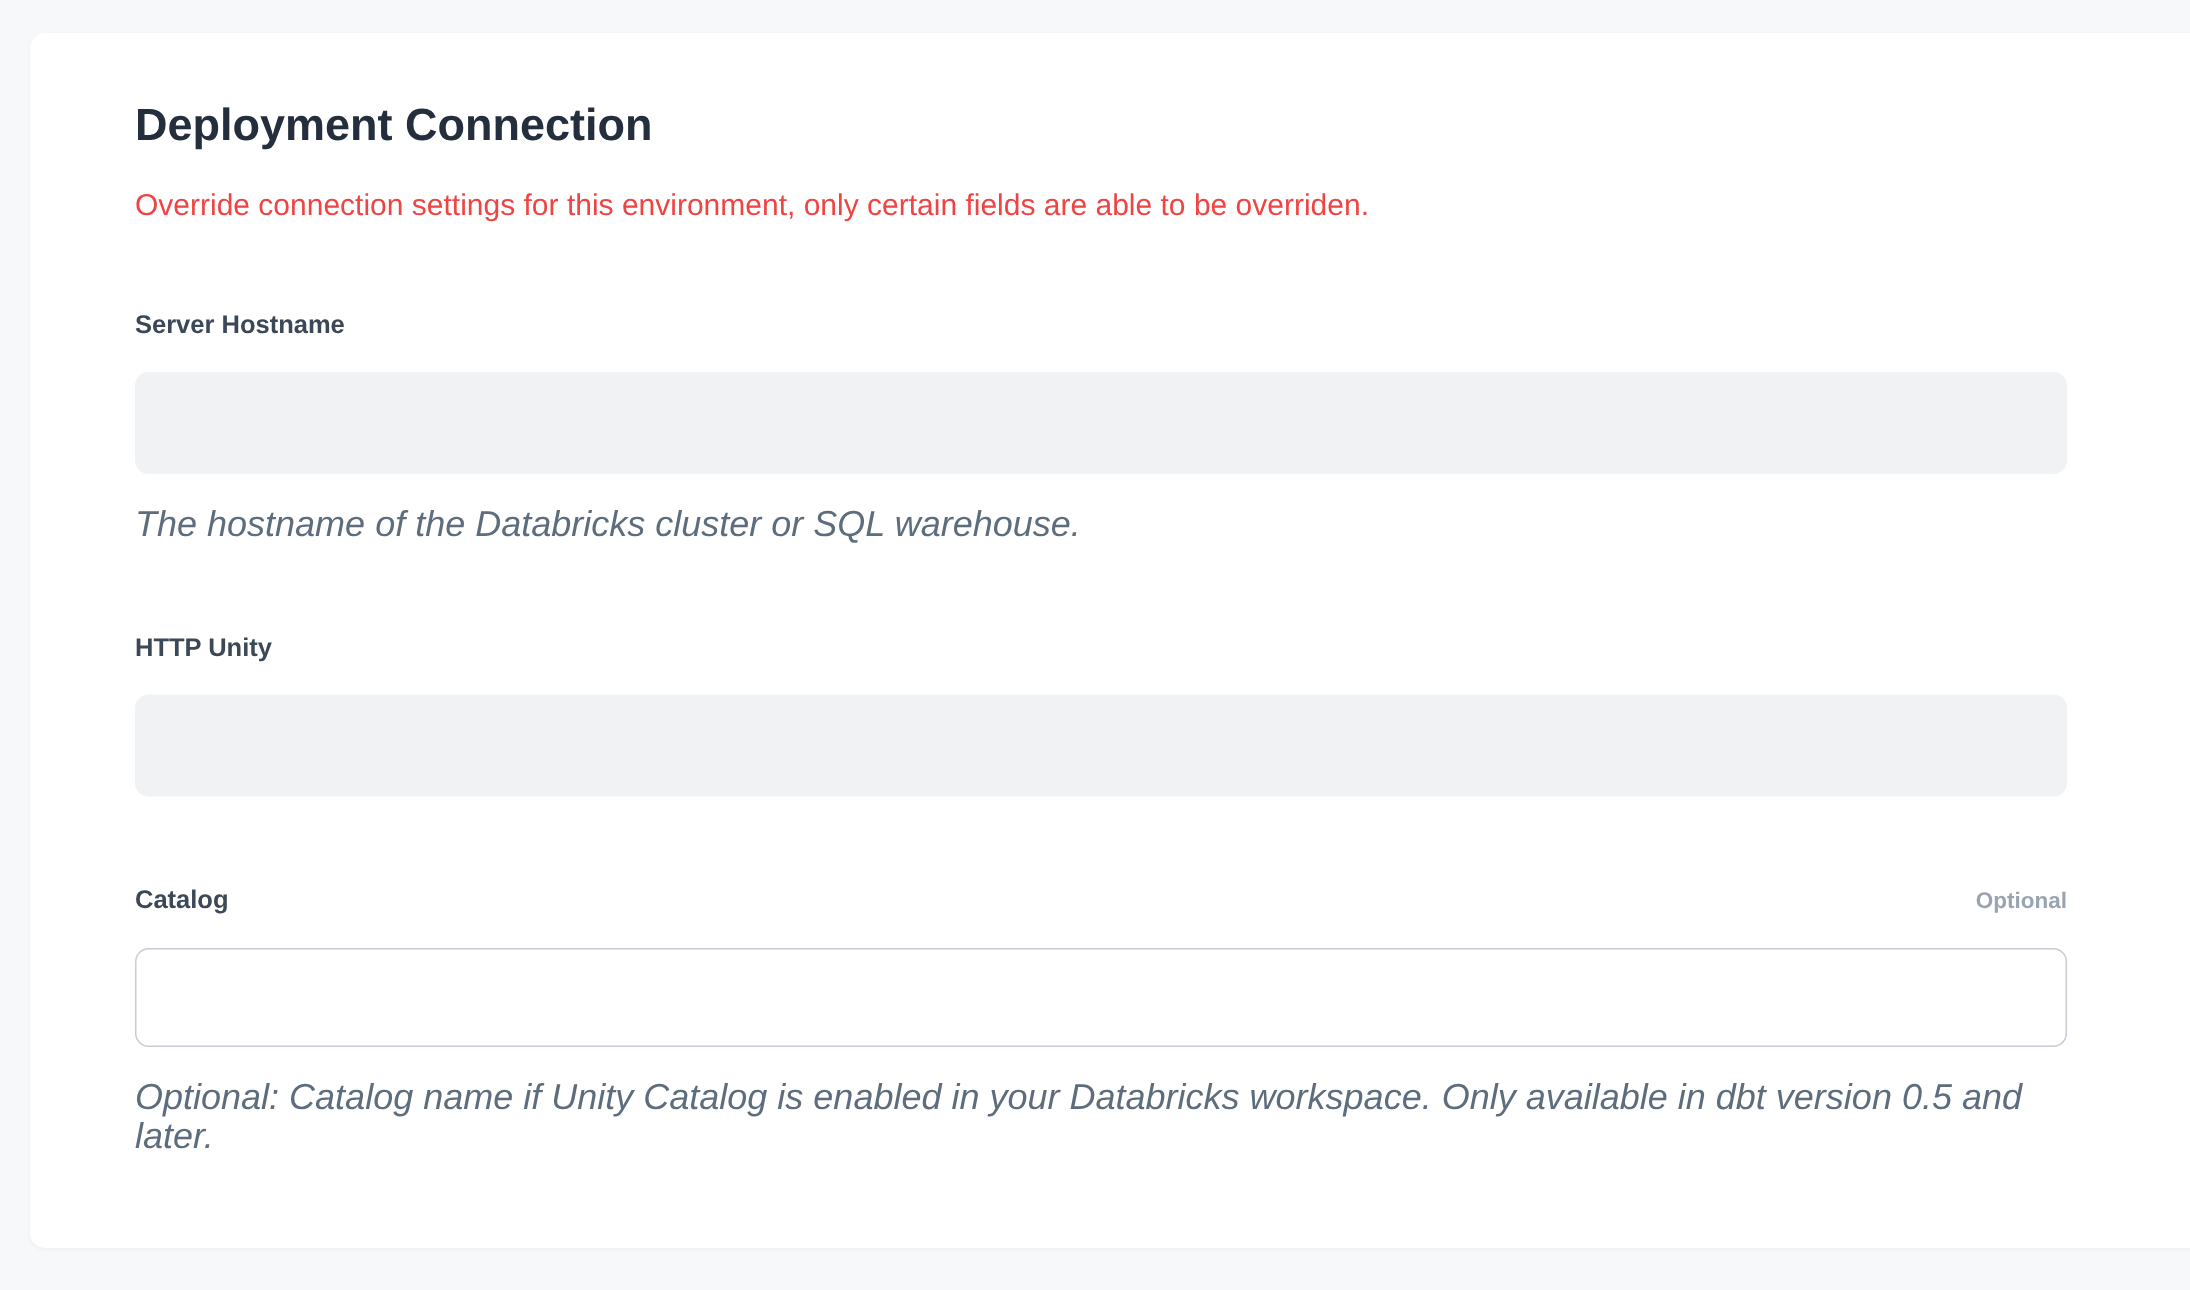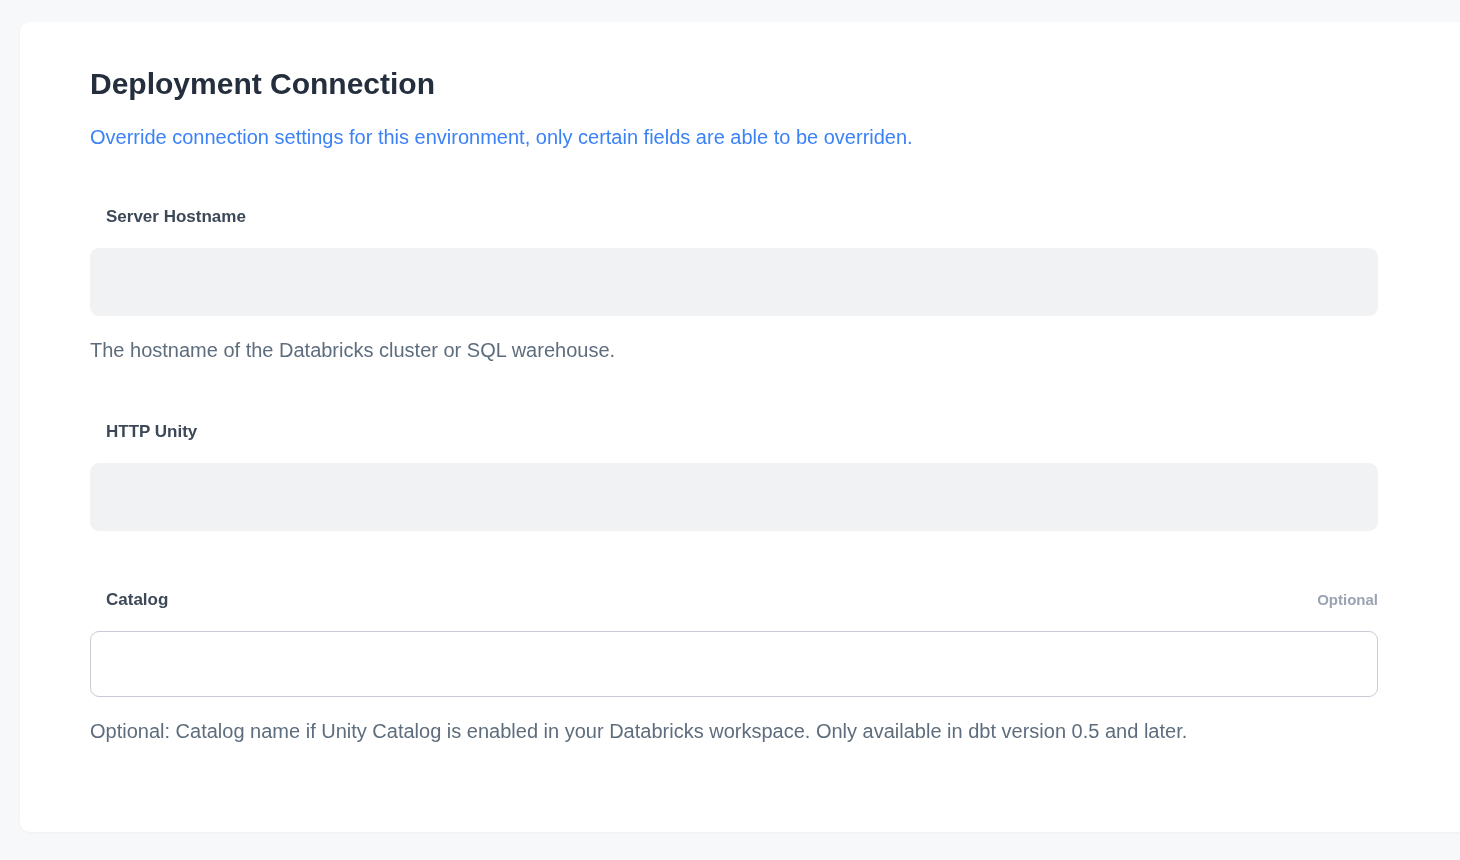--- a/index.html
+++ b/index.html
@@ -28,38 +28,37 @@
   }
   .page-title {
     font-size: 30px;
     font-weight: 700;
     color: #242e3d;
     line-height: 36px;
     margin: 0;
   }
   .page-subtitle {
     font-size: 20px;
-    color: #3b82f6;
+    color: #ef4444;
     line-height: 26px;
     margin: 22px 0 0 0;
   }
   .form {
     margin-top: 56px;
   }
   .field-section {
     margin-bottom: 58px;
   }
   .field-section:last-child {
     margin-bottom: 0;
   }
   .label-row {
     display: flex;
     justify-content: space-between;
     align-items: baseline;
-    margin-left: 16px;
   }
   .field-label {
     font-size: 17px;
     font-weight: 700;
     color: #3c4857;
     line-height: 22px;
   }
   .optional-flag {
     font-size: 15px;
     font-weight: 700;
@@ -82,24 +81,25 @@
   .text-input.disabled {
     background: #f1f2f4;
     border: none;
   }
   .text-input.enabled {
     background: #ffffff;
     border: 1px solid #c8ccd5;
     height: 66px;
   }
   .help-text {
-    font-size: 20px;
+    font-size: 24px;
     color: #5e6d7d;
     line-height: 26px;
     margin: 21px 0 0 0;
+    font-style: italic;
   }
 </style>
 </head>
 <body>
 
 <div class="card">
   <div class="card-content">
 
     <h1 class="page-title">Deployment Connection</h1>
     <p class="page-subtitle">Override connection settings for this environment, only certain fields are able to be overriden.</p>

